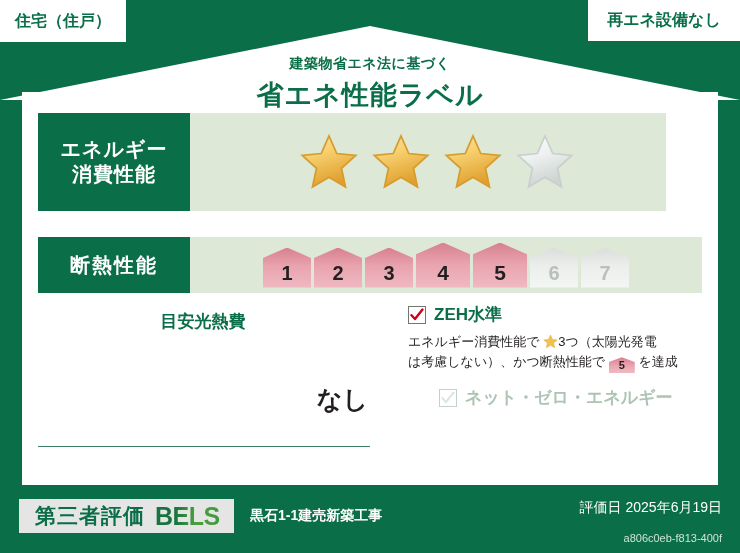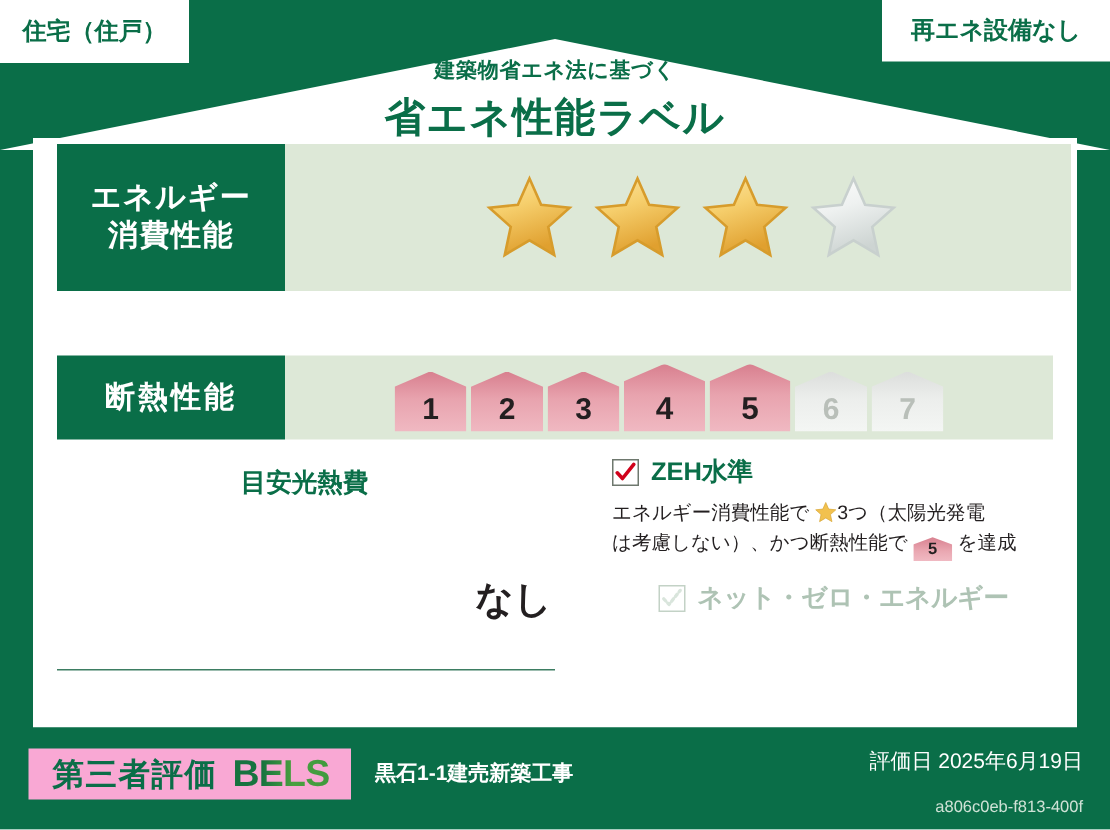--- a/index.html
+++ b/index.html
@@ -41,26 +41,26 @@
     white-space: nowrap;
   }
   #badge-left  { left: 0;   top: 0; width: 126px; height: 42px; }
   #badge-right { right: 0;  top: 0; width: 152px; height: 41px; }
 
   
   .title-wrap {
     position: absolute; left: 0; top: 38px; width: 740px;
     text-align: center; color: #0a6e48;
   }
-  .title-sub  { font-size: 14px; font-weight: bold; letter-spacing: 0.5px; }
+  .title-sub  { font-size: 14px; font-weight: bold; letter-spacing: 0.5px; margin-top: 17px; }
   .title-main { font-size: 27px; font-weight: bold; letter-spacing: 1px; margin-top: 4px; }
 
   
   .row { position: absolute; display: flex; align-items: stretch; }
-  #row-energy     { left: 38px; top: 96px; width: 676px; height: 98px; }
+  #row-energy     { left: 38px; top: 113px; width: 628px; height: 98px; }
   #row-insulation { left: 38px; top: 237px; width: 664px; height: 56px; border-radius: 13px; }
 
   .row-label {
     background: #0a6e48;
     color: #ffffff;
     font-weight: bold;
     display: flex; flex-direction: column;
     align-items: center; justify-content: center;
     white-space: nowrap;
     line-height: 1.25;
@@ -146,21 +146,21 @@
   #nze-row .zeh-title { color: #aec3b4; }
   #nze-row .chk { border-color: #c3d2c6; }
 
   
   #footer {
     position: absolute; left: 0; bottom: 0; width: 740px; height: 68px;
     background: #0a6e48;
   }
   #bels-box {
     position: absolute; left: 19px; top: 14px; height: 34px;
-    background: #f9a8d4; display: flex; align-items: center;
+    background: #e5e5e5; display: flex; align-items: center;
     padding: 0 14px 0 16px; gap: 10px;
   }
   #bels-label { color: #0a6e48; font-size: 21px; font-weight: bold; letter-spacing: 1px; }
   #bels-logo  { font-size: 25px; font-weight: bold; letter-spacing: -0.5px;
                 background: linear-gradient(90deg,#17733f 0%, #17733f 30%, #4aa03f 62%, #3f9a3d 100%);
                 -webkit-background-clip: text; background-clip: text;
                 -webkit-text-fill-color: transparent; color: #2b8c40; }
   #project-name {
     position: absolute; left: 250px; top: 22px;
     color: #ffffff; font-size: 14px; font-weight: bold; white-space: nowrap;

